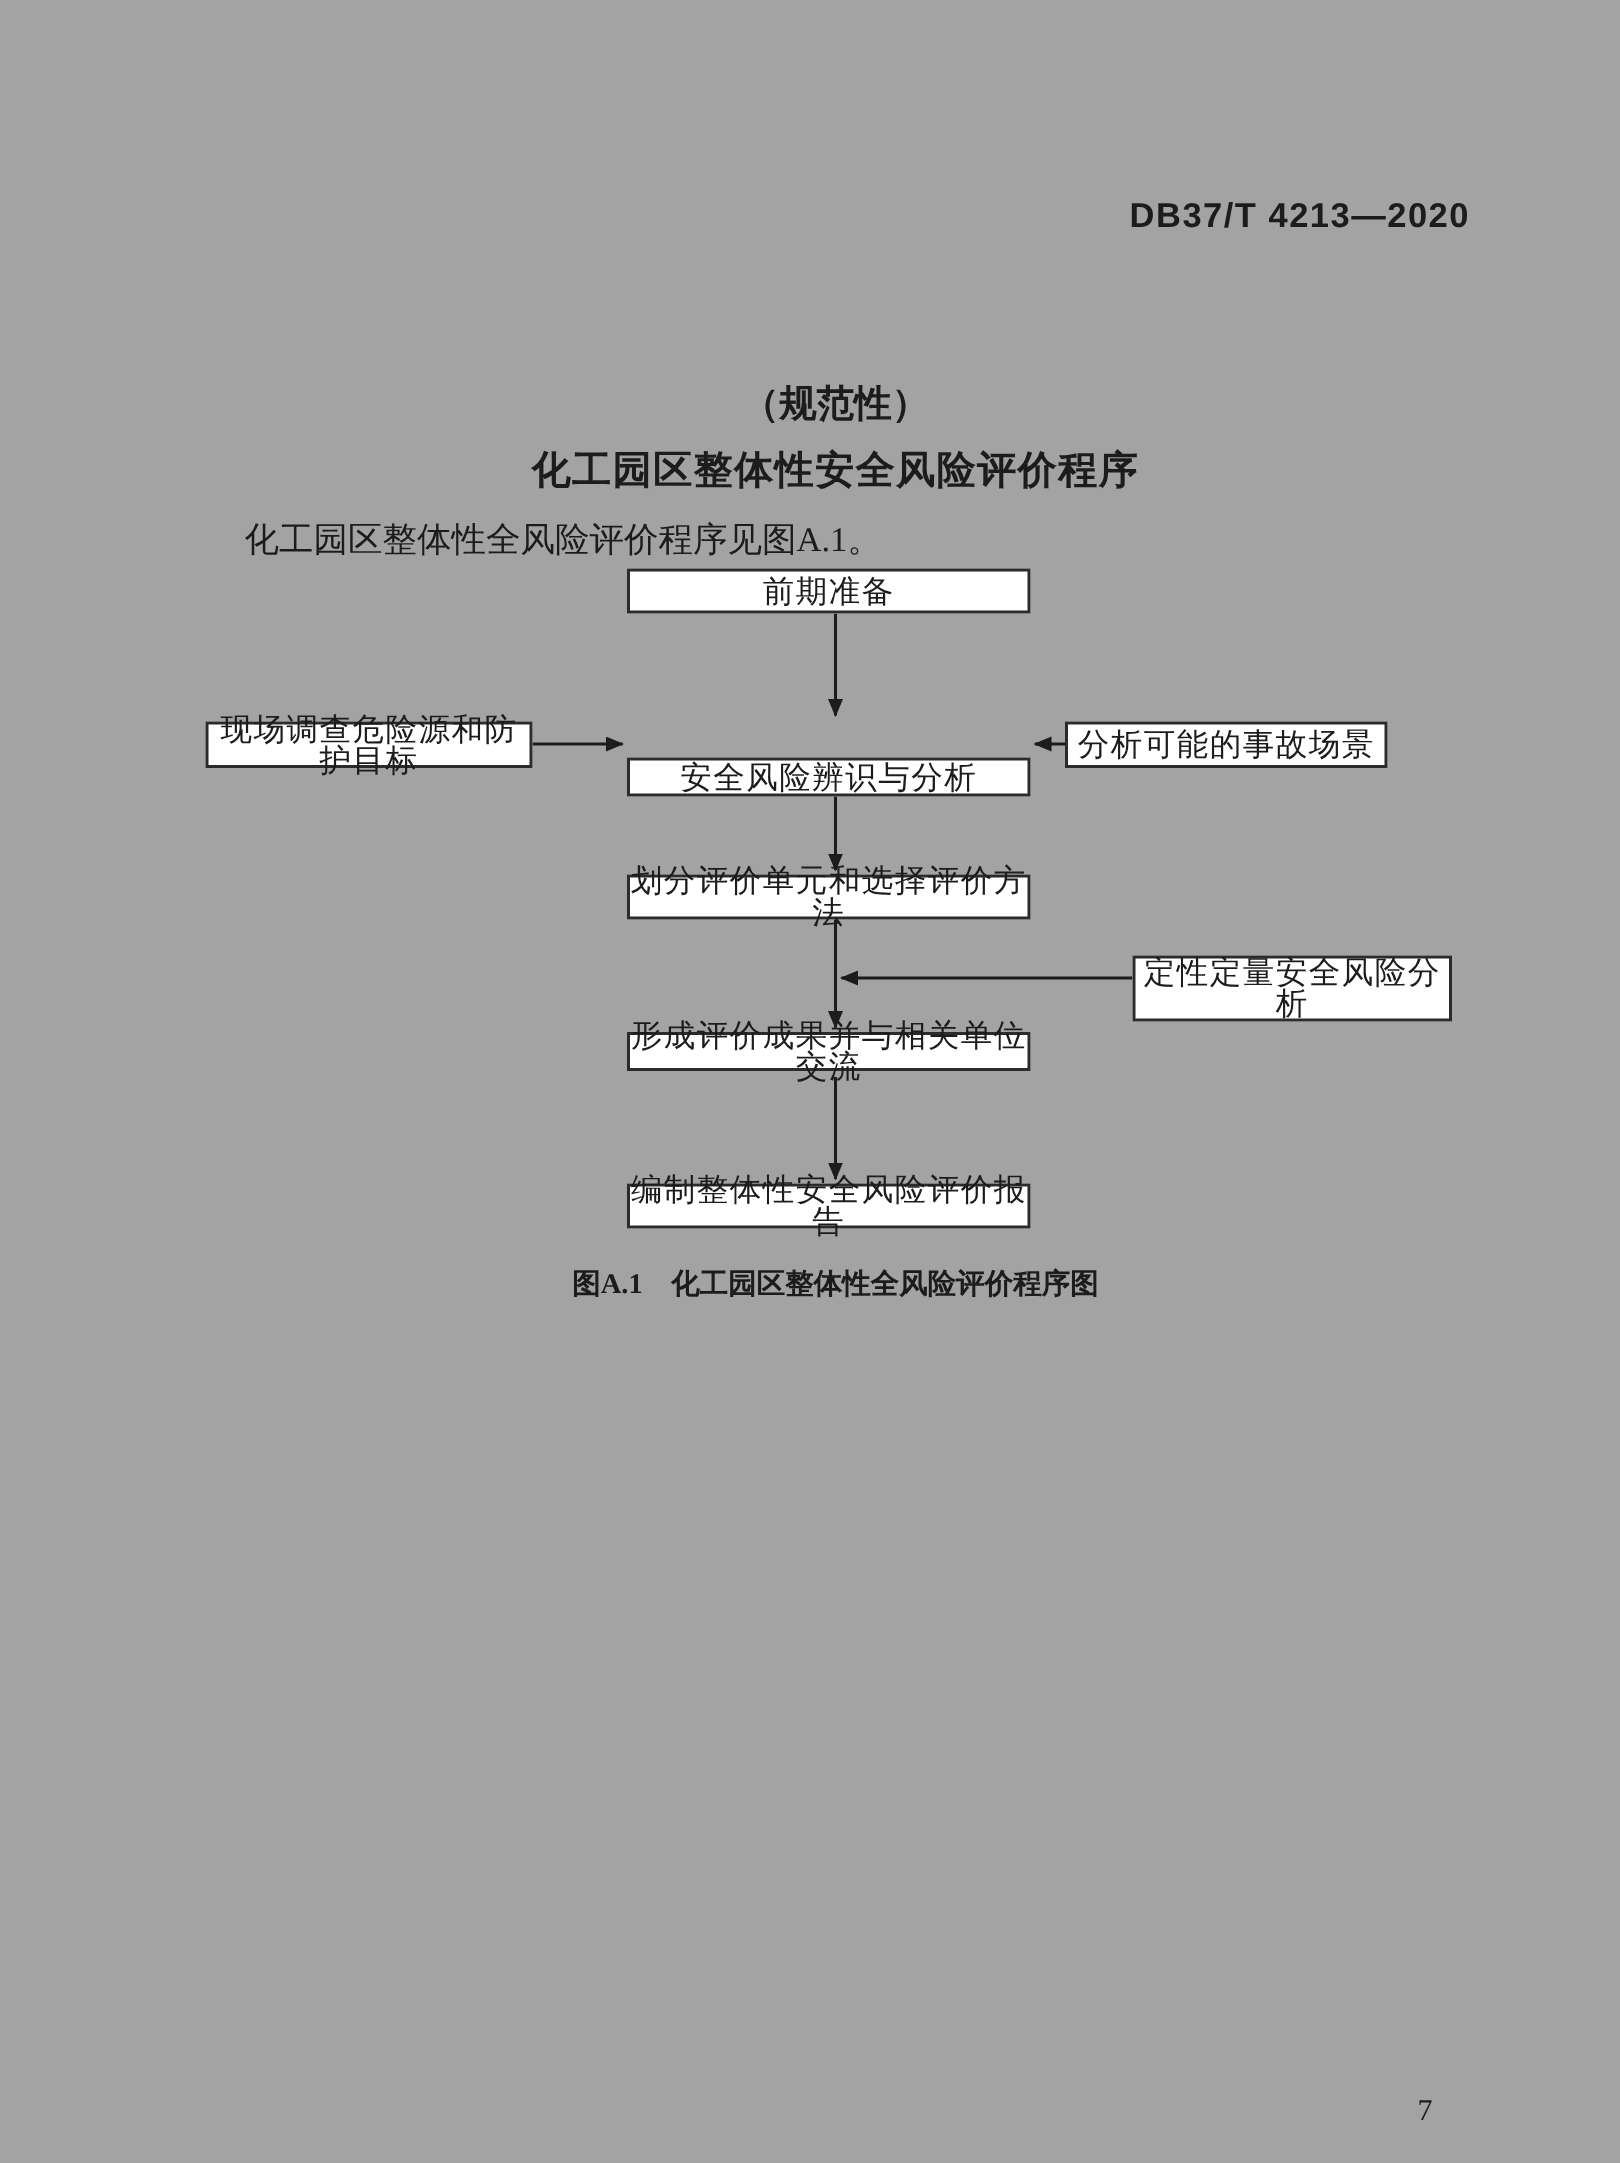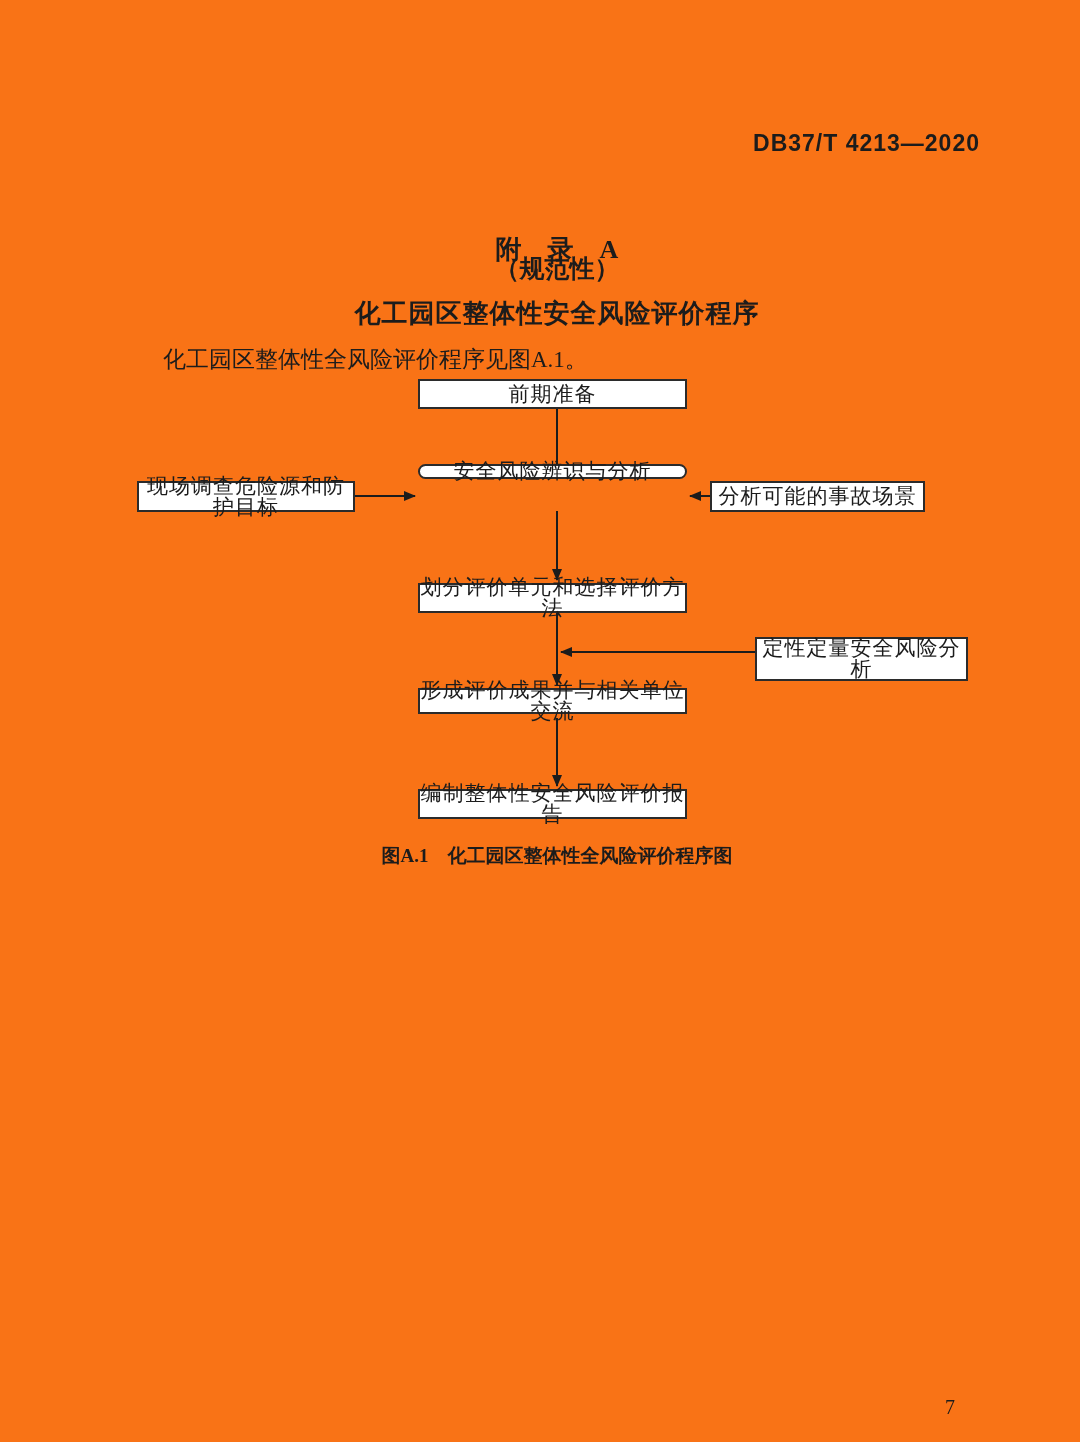--- a/index.html
+++ b/index.html
@@ -4,21 +4,21 @@
 <style>
   html, body {
     margin: 0;
     padding: 0;
     background: #ffffff;
   }
   .page {
     position: relative;
     width: 1080px;
     height: 1442px;
-    background: #f97316;
+    background: #a3a3a3;
     color: #1c1c1c;
     font-family: "Liberation Serif", serif;
     overflow: hidden;
   }
   .doc-header {
     position: absolute;
     top: 130px;
     left: 0;
     width: 980px;
     text-align: right;
@@ -55,21 +55,21 @@
     display: flex;
     align-items: center;
     justify-content: center;
     font-size: 21px;
     letter-spacing: 1px;
     text-align: center;
     line-height: 1;
   }
   .node-prep      { left: 418px; top: 379px; width: 269px; height: 30px; }
   .node-site      { left: 137px; top: 481px; width: 218px; height: 31px; }
-  .node-identify  { left: 418px; top: 464px; width: 269px; height: 15px; border-radius: 11px; }
+  .node-identify  { left: 418px; top: 505px; width: 269px; height: 26px; }
   .node-scenario  { left: 710px; top: 481px; width: 215px; height: 31px; }
   .node-divide    { left: 418px; top: 583px; width: 269px; height: 30px; }
   .node-qualquant { left: 755px; top: 637px; width: 213px; height: 44px; }
   .node-form      { left: 418px; top: 688px; width: 269px; height: 26px; }
   .node-report    { left: 418px; top: 789px; width: 269px; height: 30px; }
   .arrow-layer {
     position: absolute;
     left: 0;
     top: 0;
     width: 1080px;
@@ -95,21 +95,20 @@
     font-size: 20px;
   }
 </style>
 </head>
 <body>
 
 <div class="page">
 
   <div class="doc-header">DB37/T 4213—2020</div>
 
-  <div class="title-block title-1">附　录　A</div>
 
   <div class="title-block title-2">（规范性）</div>
 
   <div class="title-block title-3">化工园区整体性安全风险评价程序</div>
 
   <div class="body-text">化工园区整体性全风险评价程序见图A.1。</div>
 
   <svg class="arrow-layer" viewBox="0 0 1080 900" xmlns="http://www.w3.org/2000/svg">
     <defs>
       <marker id="ah" markerWidth="13" markerHeight="12" refX="11" refY="5" orient="auto" markerUnits="userSpaceOnUse">

